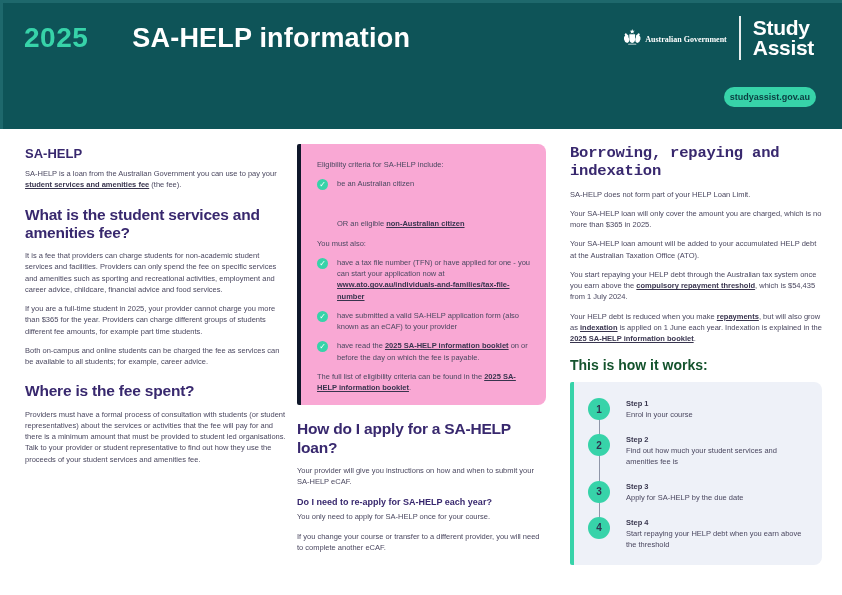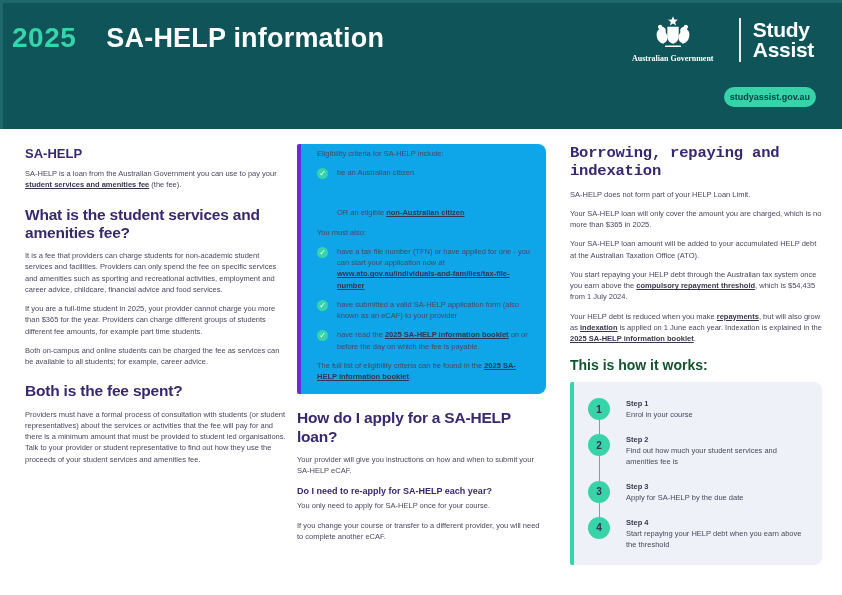--- a/index.html
+++ b/index.html
@@ -7,25 +7,25 @@
   body { font-family:"Liberation Sans","DejaVu Sans",sans-serif; }
   .page {
     position:relative; width:842px; height:595px; background:#ffffff;
     overflow:hidden;
   }
 
   
   .topbar { position:absolute; left:0; top:0; width:842px; height:129px; background:#0e5458; }
   .topbar::before { content:""; position:absolute; left:0; top:0; width:100%; height:3px; background:#1e686c; }
   .topbar::after  { content:""; position:absolute; left:0; top:0; width:3px; height:100%; background:#1e686c; }
-  .title-row { position:absolute; left:12px; top:22px; display:flex; align-items:baseline; gap:30px; }
+  .title-row { position:absolute; left:24px; top:22px; display:flex; align-items:baseline; gap:44px; }
   .year  { font-size:28px; font-weight:bold; color:#37d3a9; letter-spacing:.5px; }
   .title { font-size:27px; font-weight:bold; color:#ffffff; letter-spacing:.2px; }
   .logo-cluster { position:absolute; right:28px; top:16px; display:flex; align-items:center; gap:12px; }
-  .crest { display:flex; flex-direction:column; align-items:center; width:108px; }
+  .crest { display:flex; flex-direction:row; align-items:center; width:108px; }
   .crest svg { display:block; }
   .crest-label { font-family:"Liberation Serif","DejaVu Serif",serif; font-weight:bold; font-size:8px; color:#ffffff; white-space:nowrap; margin-top:2px; }
   .logo-divider { width:2px; height:44px; background:#ffffff; opacity:.9; }
   .brand { color:#ffffff; font-weight:bold; font-size:21px; line-height:.95; letter-spacing:-.3px; }
   .badge {
     position:absolute; right:26px; top:87px; background:#37d3a9; color:#0b3d41;
     font-size:9px; font-weight:bold; padding:5px 6px; border-radius:999px; cursor:pointer;
   }
 
   
@@ -37,22 +37,22 @@
   p.body, .body { font-size:7.5px; line-height:1.5; color:#4b4860; margin-bottom:8px; }
   .lnk { font-weight:bold; text-decoration:underline; color:#38344e; cursor:pointer; }
 
   
   .col1 { position:absolute; left:25px;  top:146px; width:262px; }
   .col2 { position:absolute; left:297px; top:144px; width:249px; }
   .col3 { position:absolute; left:570px; top:144px; width:252px; }
 
   
   .elig-box {
-    background:#0ea5e9; border-left:4px solid #6d28d9; border-radius:2px 8px 8px 2px;
-    padding:4px 14px 12px 16px; margin-bottom:15px;
+    background:#f9a8d4; border-left:4px solid #0f172a; border-radius:2px 8px 8px 2px;
+    padding:15px 14px 12px 16px; margin-bottom:15px;
   }
   .elig-box .body { margin-bottom:8px; }
   .check-row { display:flex; gap:9px; margin-bottom:8px; }
   .check {
     flex:0 0 auto; width:11px; height:11px; border-radius:50%; background:#37d3a9;
     color:#ffffff; font-size:8px; line-height:11px; text-align:center; font-weight:bold; margin-top:1px;
   }
   .indent { margin-left:20px;margin-top:28px; }
 
   
@@ -104,21 +104,21 @@
 
   <section class="col1">
     <div class="h-small">SA-HELP</div>
     <p class="body"><span>SA-HELP is a loan from the Australian Government you can use to pay your </span><span class="lnk">student services and amenities fee</span><span> (the fee).</span></p>
 
     <div class="h-big">What is the student services and amenities fee?</div>
     <p class="body">It is a fee that providers can charge students for non-academic student services and facilities. Providers can only spend the fee on specific services and amenities such as sporting and recreational activities, employment and career advice, childcare, financial advice and food services.</p>
     <p class="body">If you are a full-time student in 2025, your provider cannot charge you more than $365 for the year. Providers can charge different groups of students different fee amounts, for example part time students.</p>
     <p class="body">Both on-campus and online students can be charged the fee as services can be available to all students; for example, career advice.</p>
 
-    <div class="h-big">Both is the fee spent?</div>
+    <div class="h-big">Where is the fee spent?</div>
     <p class="body">Providers must have a formal process of consultation with students (or student representatives) about the services or activities that the fee will pay for and there is a minimum amount that must be provided to student led organisations. Talk to your provider or student representative to find out how they use the proceeds of your student services and amenities fee.</p>
   </section>
 
   <section class="col2">
     <div class="elig-box">
       <p class="body">Eligibility criteria for SA-HELP include:</p>
 
       <div class="check-row">
         <span class="check">✓</span>
         <span class="body" style="margin:0">be an Australian citizen</span>

